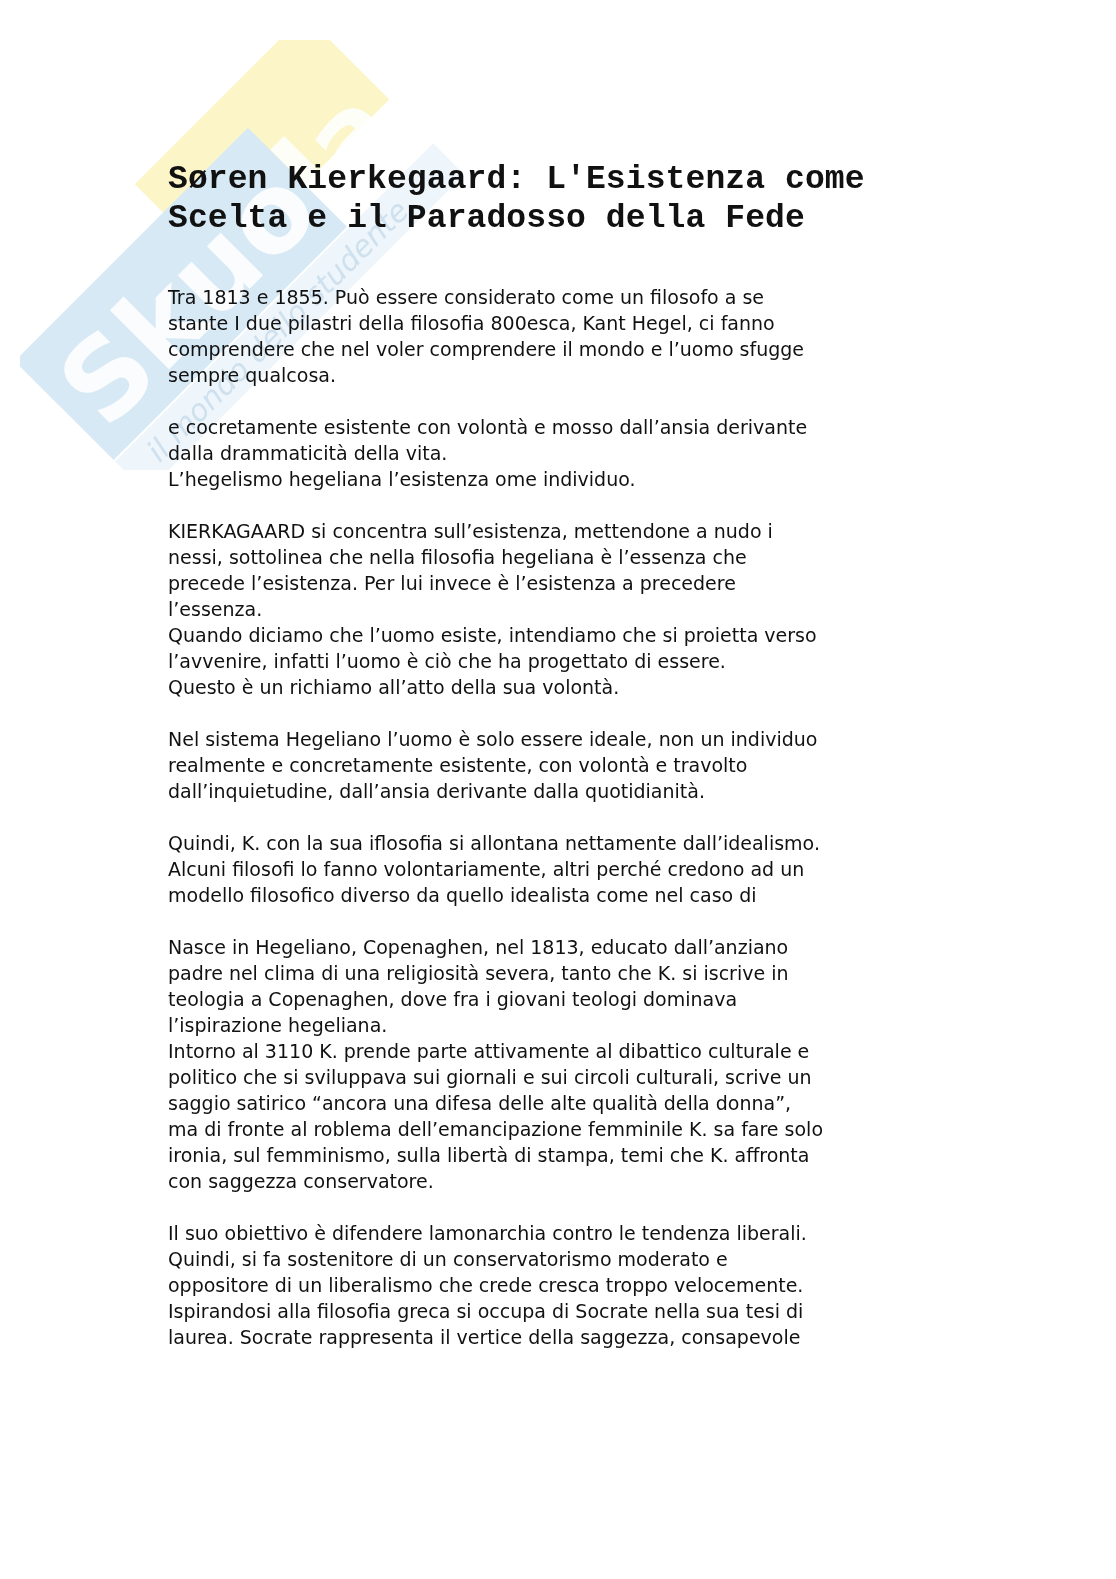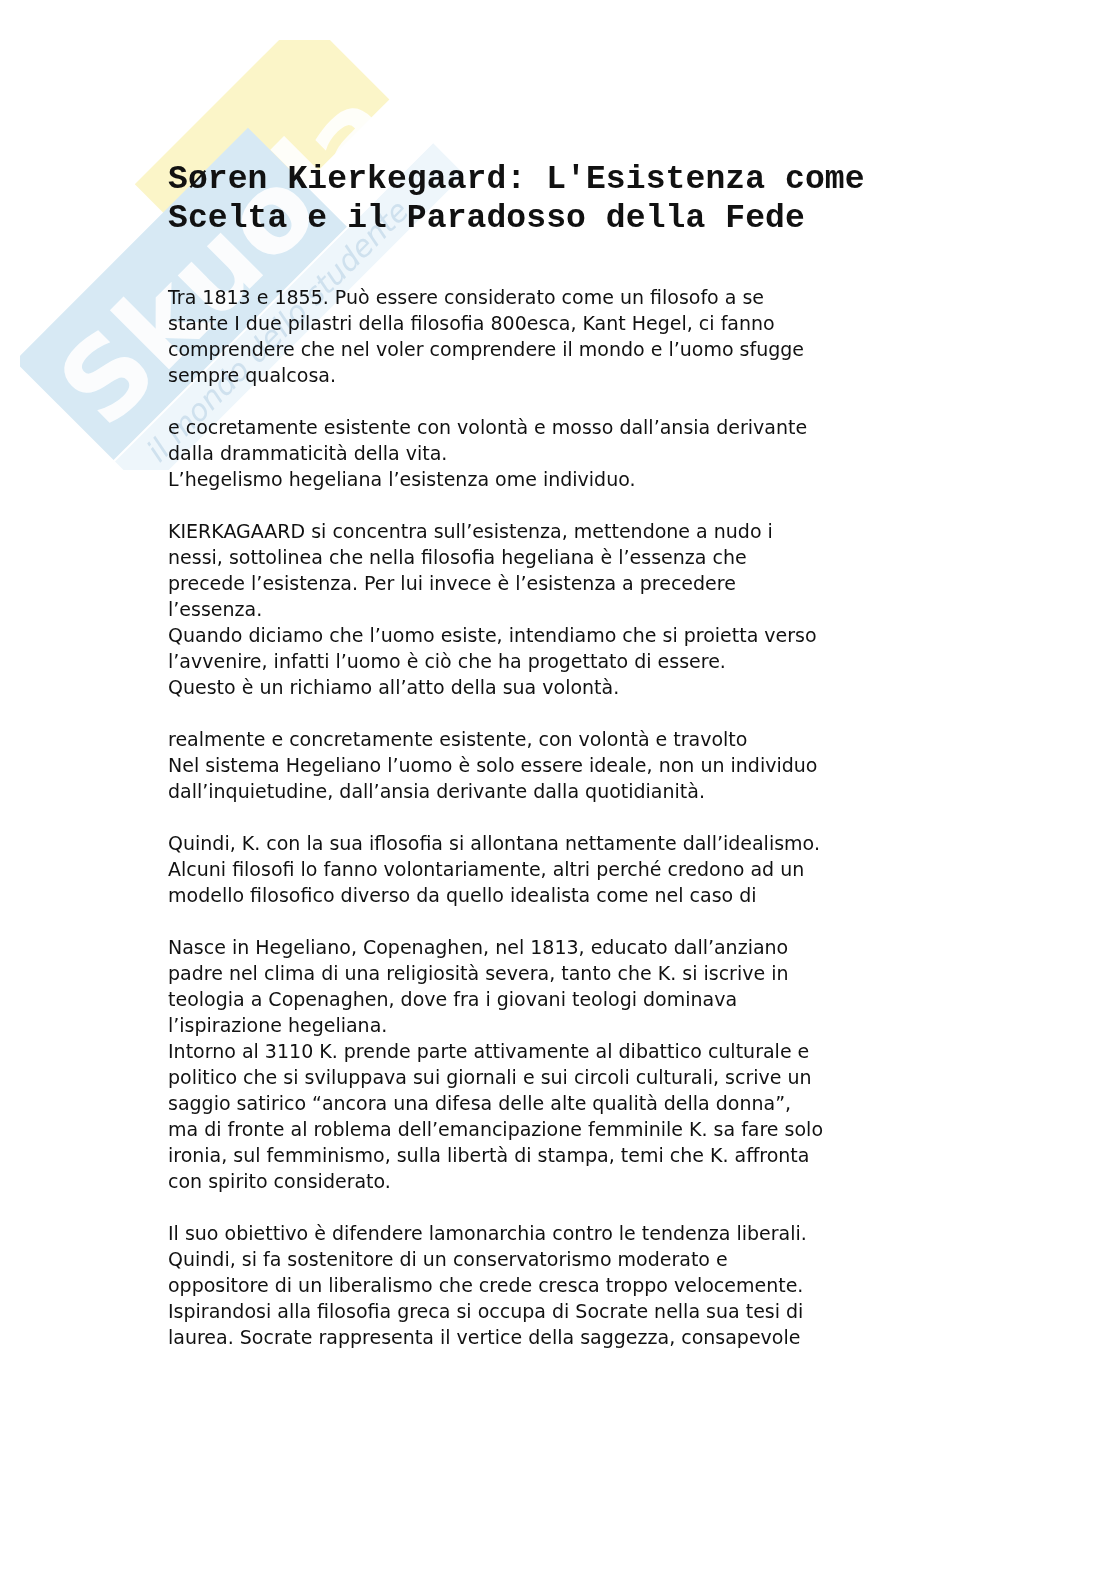--- a/index.html
+++ b/index.html
@@ -103,42 +103,42 @@
         <span class="line">KIERKAGAARD si concentra sull’esistenza, mettendone a nudo i</span>
         <span class="line">nessi, sottolinea che nella filosofia hegeliana è l’essenza che</span>
         <span class="line">precede l’esistenza. Per lui invece è l’esistenza a precedere</span>
         <span class="line">l’essenza.</span>
         <span class="line">Quando diciamo che l’uomo esiste, intendiamo che si proietta verso</span>
         <span class="line">l’avvenire, infatti l’uomo è ciò che ha progettato di essere.</span>
         <span class="line">Questo è un richiamo all’atto della sua volontà.</span>
       </p>
 
       <p class="para">
+        <span class="line">Nel sistema Hegeliano l’uomo è solo essere ideale, non un individuo</span>
         <span class="line">realmente e concretamente esistente, con volontà e travolto</span>
-        <span class="line">Nel sistema Hegeliano l’uomo è solo essere ideale, non un individuo</span>
         <span class="line">dall’inquietudine, dall’ansia derivante dalla quotidianità.</span>
       </p>
 
       <p class="para">
         <span class="line">Quindi, K. con la sua iflosofia si allontana nettamente dall’idealismo.</span>
         <span class="line">Alcuni filosofi lo fanno volontariamente, altri perché credono ad un</span>
         <span class="line">modello filosofico diverso da quello idealista come nel caso di</span>
       </p>
 
       <p class="para">
         <span class="line">Nasce in Hegeliano, Copenaghen, nel 1813, educato dall’anziano</span>
         <span class="line">padre nel clima di una religiosità severa, tanto che K. si iscrive in</span>
         <span class="line">teologia a Copenaghen, dove fra i giovani teologi dominava</span>
         <span class="line">l’ispirazione hegeliana.</span>
         <span class="line">Intorno al 3110 K. prende parte attivamente al dibattico culturale e</span>
         <span class="line">politico che si sviluppava sui giornali e sui circoli culturali, scrive un</span>
         <span class="line">saggio satirico “ancora una difesa delle alte qualità della donna”,</span>
         <span class="line">ma di fronte al roblema dell’emancipazione femminile K. sa fare solo</span>
         <span class="line">ironia, sul femminismo, sulla libertà di stampa, temi che K. affronta</span>
-        <span class="line">con spirito considerato.</span>
+        <span class="line">con saggezza conservatore.</span>
       </p>
 
       <p class="para">
         <span class="line">Il suo obiettivo è difendere lamonarchia contro le tendenza liberali.</span>
         <span class="line">Quindi, si fa sostenitore di un conservatorismo moderato e</span>
         <span class="line">oppositore di un liberalismo che crede cresca troppo velocemente.</span>
         <span class="line">Ispirandosi alla filosofia greca si occupa di Socrate nella sua tesi di</span>
         <span class="line">laurea. Socrate rappresenta il vertice della saggezza, consapevole</span>
       </p>
 

